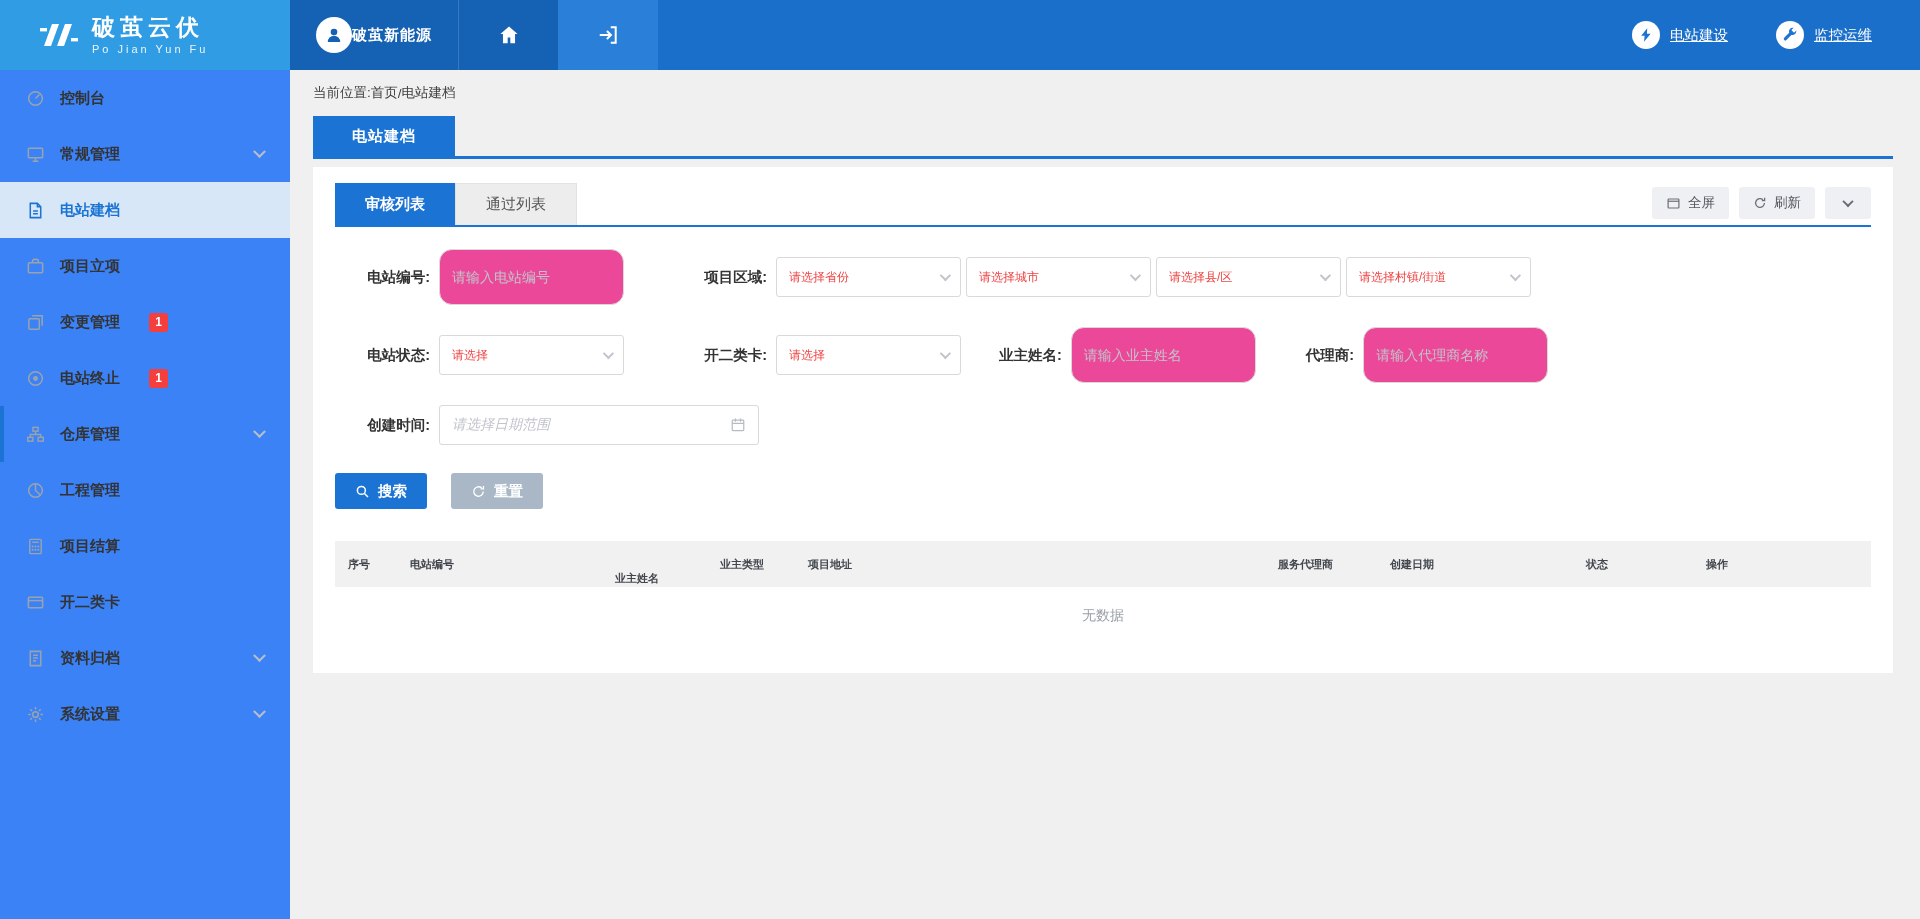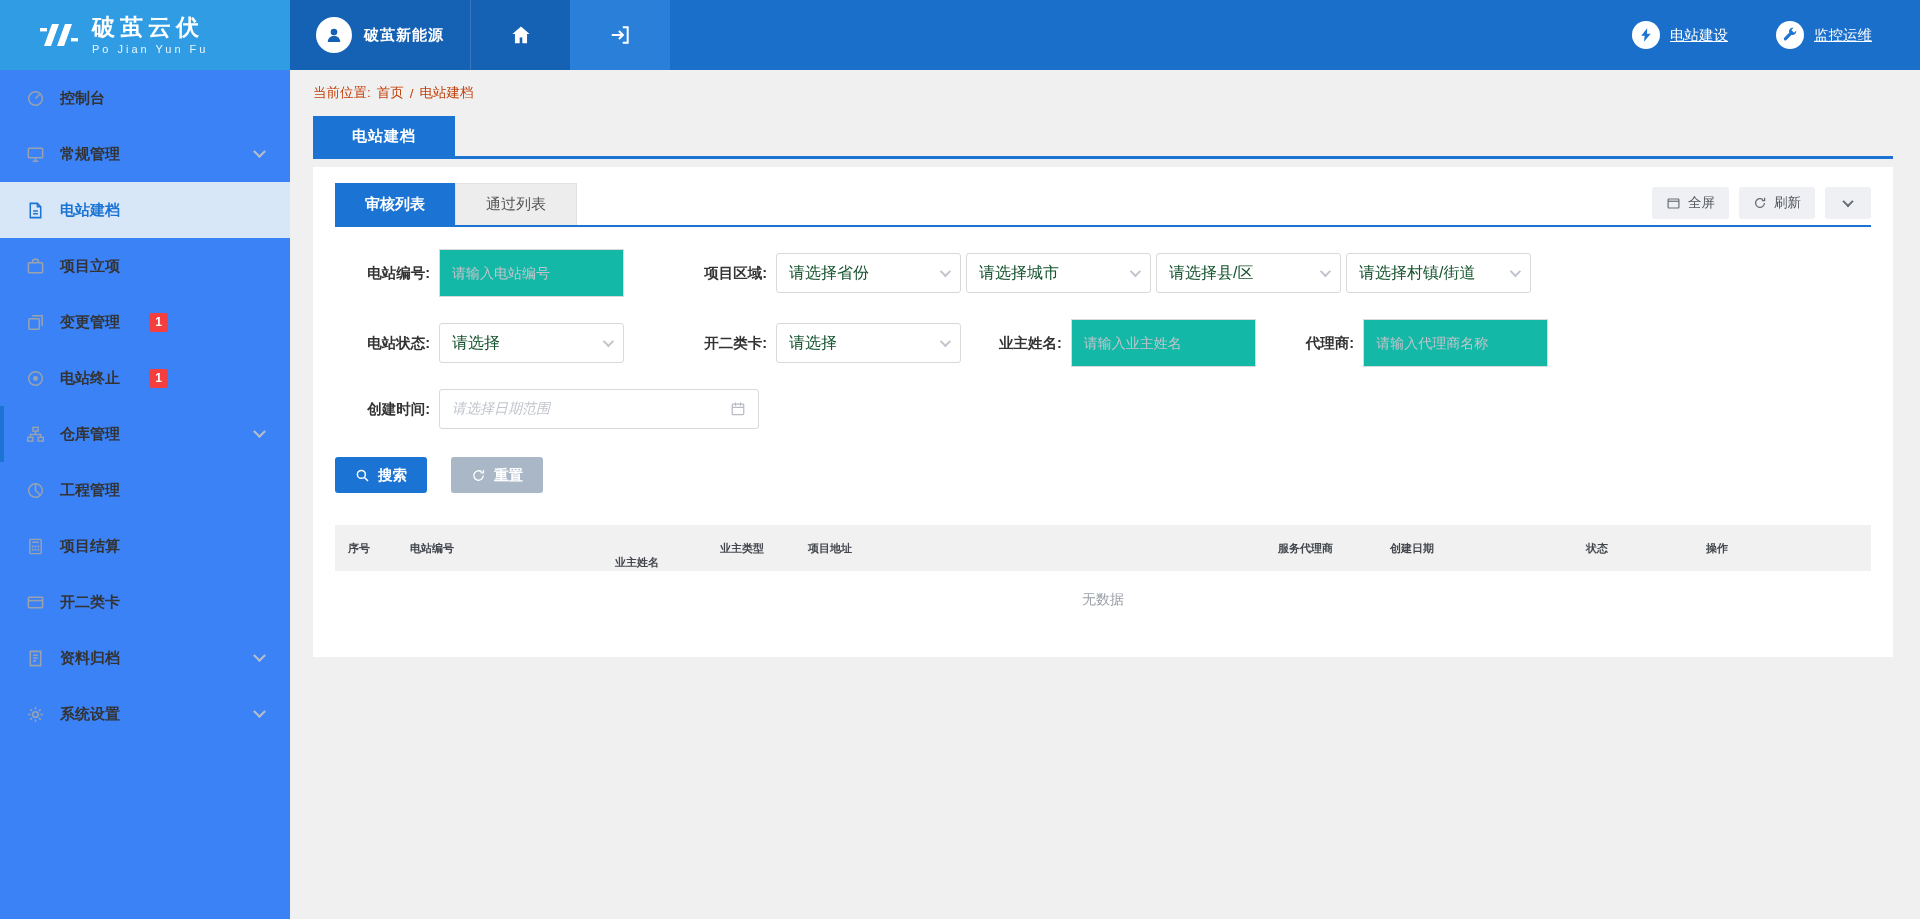--- a/index.html
+++ b/index.html
@@ -4,21 +4,21 @@
 <style>
   * { margin:0; padding:0; box-sizing:border-box; }
   html,body { width:1920px; height:919px; overflow:hidden; font-family:"Liberation Sans","DejaVu Sans",sans-serif; background:#f0f0f0; }
 
   
   .header { height:70px; display:flex; background:#1a6fcb; }
   .logo-block { width:290px; background:#2f9ce4; display:flex; align-items:center; padding-left:38px; gap:12px; flex:none; }
   .logo-text .cn { color:#fff; font-size:23px; font-weight:700; letter-spacing:5px; line-height:1.1; }
   .logo-text .en { color:rgba(255,255,255,.9); font-size:11px; letter-spacing:3px; margin-top:3px; }
   .hdr-mid { display:flex; flex:none; }
-  .company-sec { background:#1561b3; display:flex; align-items:center; gap:12px; padding:0 26px; }
+  .company-sec { background:#1561b3; display:flex; align-items:center; padding:0 26px; }
   .avatar { width:36px; height:36px; border-radius:50%; background:#fff; display:flex; align-items:center; justify-content:center; color:#1561b3; }
   .company-name { color:#fff; font-size:15px; font-weight:700; letter-spacing:1px; }
   .home-sec { background:#1561b3; border-left:1px solid rgba(255,255,255,.15); width:100px; display:flex; align-items:center; justify-content:center; color:#fff; }
   .exit-sec { background:#2a80d8; width:100px; display:flex; align-items:center; justify-content:center; color:#fff; }
   .hdr-rest { flex:1; display:flex; align-items:center; justify-content:flex-end; gap:48px; padding-right:48px; }
   .hdr-nav-item { display:flex; align-items:center; gap:10px; color:#fff; font-size:14.5px; cursor:pointer;text-decoration:underline; }
   .circle-ic { width:28px; height:28px; border-radius:50%; background:#fff; color:#1b74d3; display:flex; align-items:center; justify-content:center; }
 
   
   .app { display:flex; height:849px; }
@@ -26,44 +26,44 @@
   .side-item { height:56px; display:flex; align-items:center; padding:0 26px; gap:15px; color:#333; font-size:15px; font-weight:600; cursor:pointer; position:relative; }
   .side-item .s-ic { color:#9aa3ad; display:flex; }
   .side-item.active { background:#d8e7f8; color:#1b74d3; }
   .side-item.active .s-ic { color:#1b74d3; }
   .side-item.accent { border-left:4px solid #1b74d3; padding-left:22px; }
   .badge { margin-left:14px; min-width:19px; height:19px; background:#f53f3f; color:#fff; font-size:12px; font-weight:700; border-radius:3px; display:flex; align-items:center; justify-content:center; padding:0 4px; }
   .chev { width:9px; height:9px; border-right:2px solid #b9bfc7; border-bottom:2px solid #b9bfc7; transform:rotate(45deg) translate(-2px,-2px); margin-left:auto; }
 
   
   .main { flex:1; padding:0 27px 0 23px; }
-  .breadcrumb { height:46px; display:flex; align-items:center; gap:6px; font-size:13.5px; color:#c2410c; }
+  .breadcrumb { height:46px; display:flex; align-items:center; font-size:13.5px; color:#404040; }
   .page-tab-row { border-bottom:3px solid #1b74d3; display:flex; }
   .page-tab { width:142px; height:40px; background:#1b74d3; color:#fff; font-size:15px; font-weight:700; display:flex; align-items:center; justify-content:center; letter-spacing:1px; }
   .card { background:#fff; margin-top:8px; padding:16px 22px 28px; min-height:420px; }
 
   
   .card-tabs { display:flex; border-bottom:2px solid #1b74d3; align-items:flex-end; }
   .ctab { height:42px; padding:0 30px; display:flex; align-items:center; font-size:15px; cursor:pointer; }
   .ctab.active { background:#1b74d3; color:#fff; font-weight:700; }
   .ctab.inactive { background:#ededed; color:#555; border:1px solid #e2e2e2; border-bottom:none; }
   .tab-tools { margin-left:auto; display:flex; gap:10px; align-items:center; margin-bottom:6px; }
   .tool-btn { height:32px; padding:0 14px; background:#eef0f4; border:none; border-radius:3px; display:flex; align-items:center; gap:7px; font-size:13.5px; color:#55585e; cursor:pointer; font-family:inherit; }
   .tool-btn.icon-only { width:46px; justify-content:center; }
   .tool-btn .t-ic { color:#6a6e75; display:flex; }
   .chev-sm { width:8px; height:8px; border-right:2px solid #6a6e75; border-bottom:2px solid #6a6e75; transform:rotate(45deg) translate(-1px,-1px); }
 
   
   .f-row { display:flex; align-items:center; margin-top:22px; }
   .f-label { font-size:14.5px; font-weight:700; color:#333; white-space:nowrap; text-align:right; margin-right:9px; }
   .w95 { width:95px; }
-  .txt-input { width:185px; height:48px; border:1px solid #d9d9d9; border-radius:0; padding:0 12px; font-size:14px; color:#333; outline:none; font-family:inherit; background:#14b8a6; }
+  .txt-input { width:185px; height:56px; border:1px solid #d9d9d9; border-radius:13px; padding:0 12px; font-size:14px; color:#333; outline:none; font-family:inherit; background:#ec4899; }
   .txt-input::placeholder { color:#c0c4cc; }
   .sel { width:185px; height:40px; border:1px solid #d9d9d9; border-radius:3px; padding:0 12px; display:flex; align-items:center; justify-content:space-between; background:#fff; cursor:pointer; }
-  .sel span { font-size:16px; color:#14532d; }
+  .sel span { font-size:12px; color:#ef4444; }
   .sel .chev-dn { width:8px; height:8px; border-right:2px solid #c0c4cc; border-bottom:2px solid #c0c4cc; transform:rotate(45deg) translateY(-2px); }
   .gap48 { margin-left:48px; }
   .gap38 { margin-left:38px; }
   .gap50 { margin-left:50px; }
   .sel + .sel { margin-left:5px; }
   .date-box { width:320px; height:40px; border:1px solid #d9d9d9; border-radius:3px; padding:0 12px; display:flex; align-items:center; justify-content:space-between; background:#fff; cursor:pointer; }
   .date-box span { font-size:14px; color:#c0c4cc;font-style:italic; }
   .date-box .d-ic { color:#b6bac2; display:flex; }
 
   

